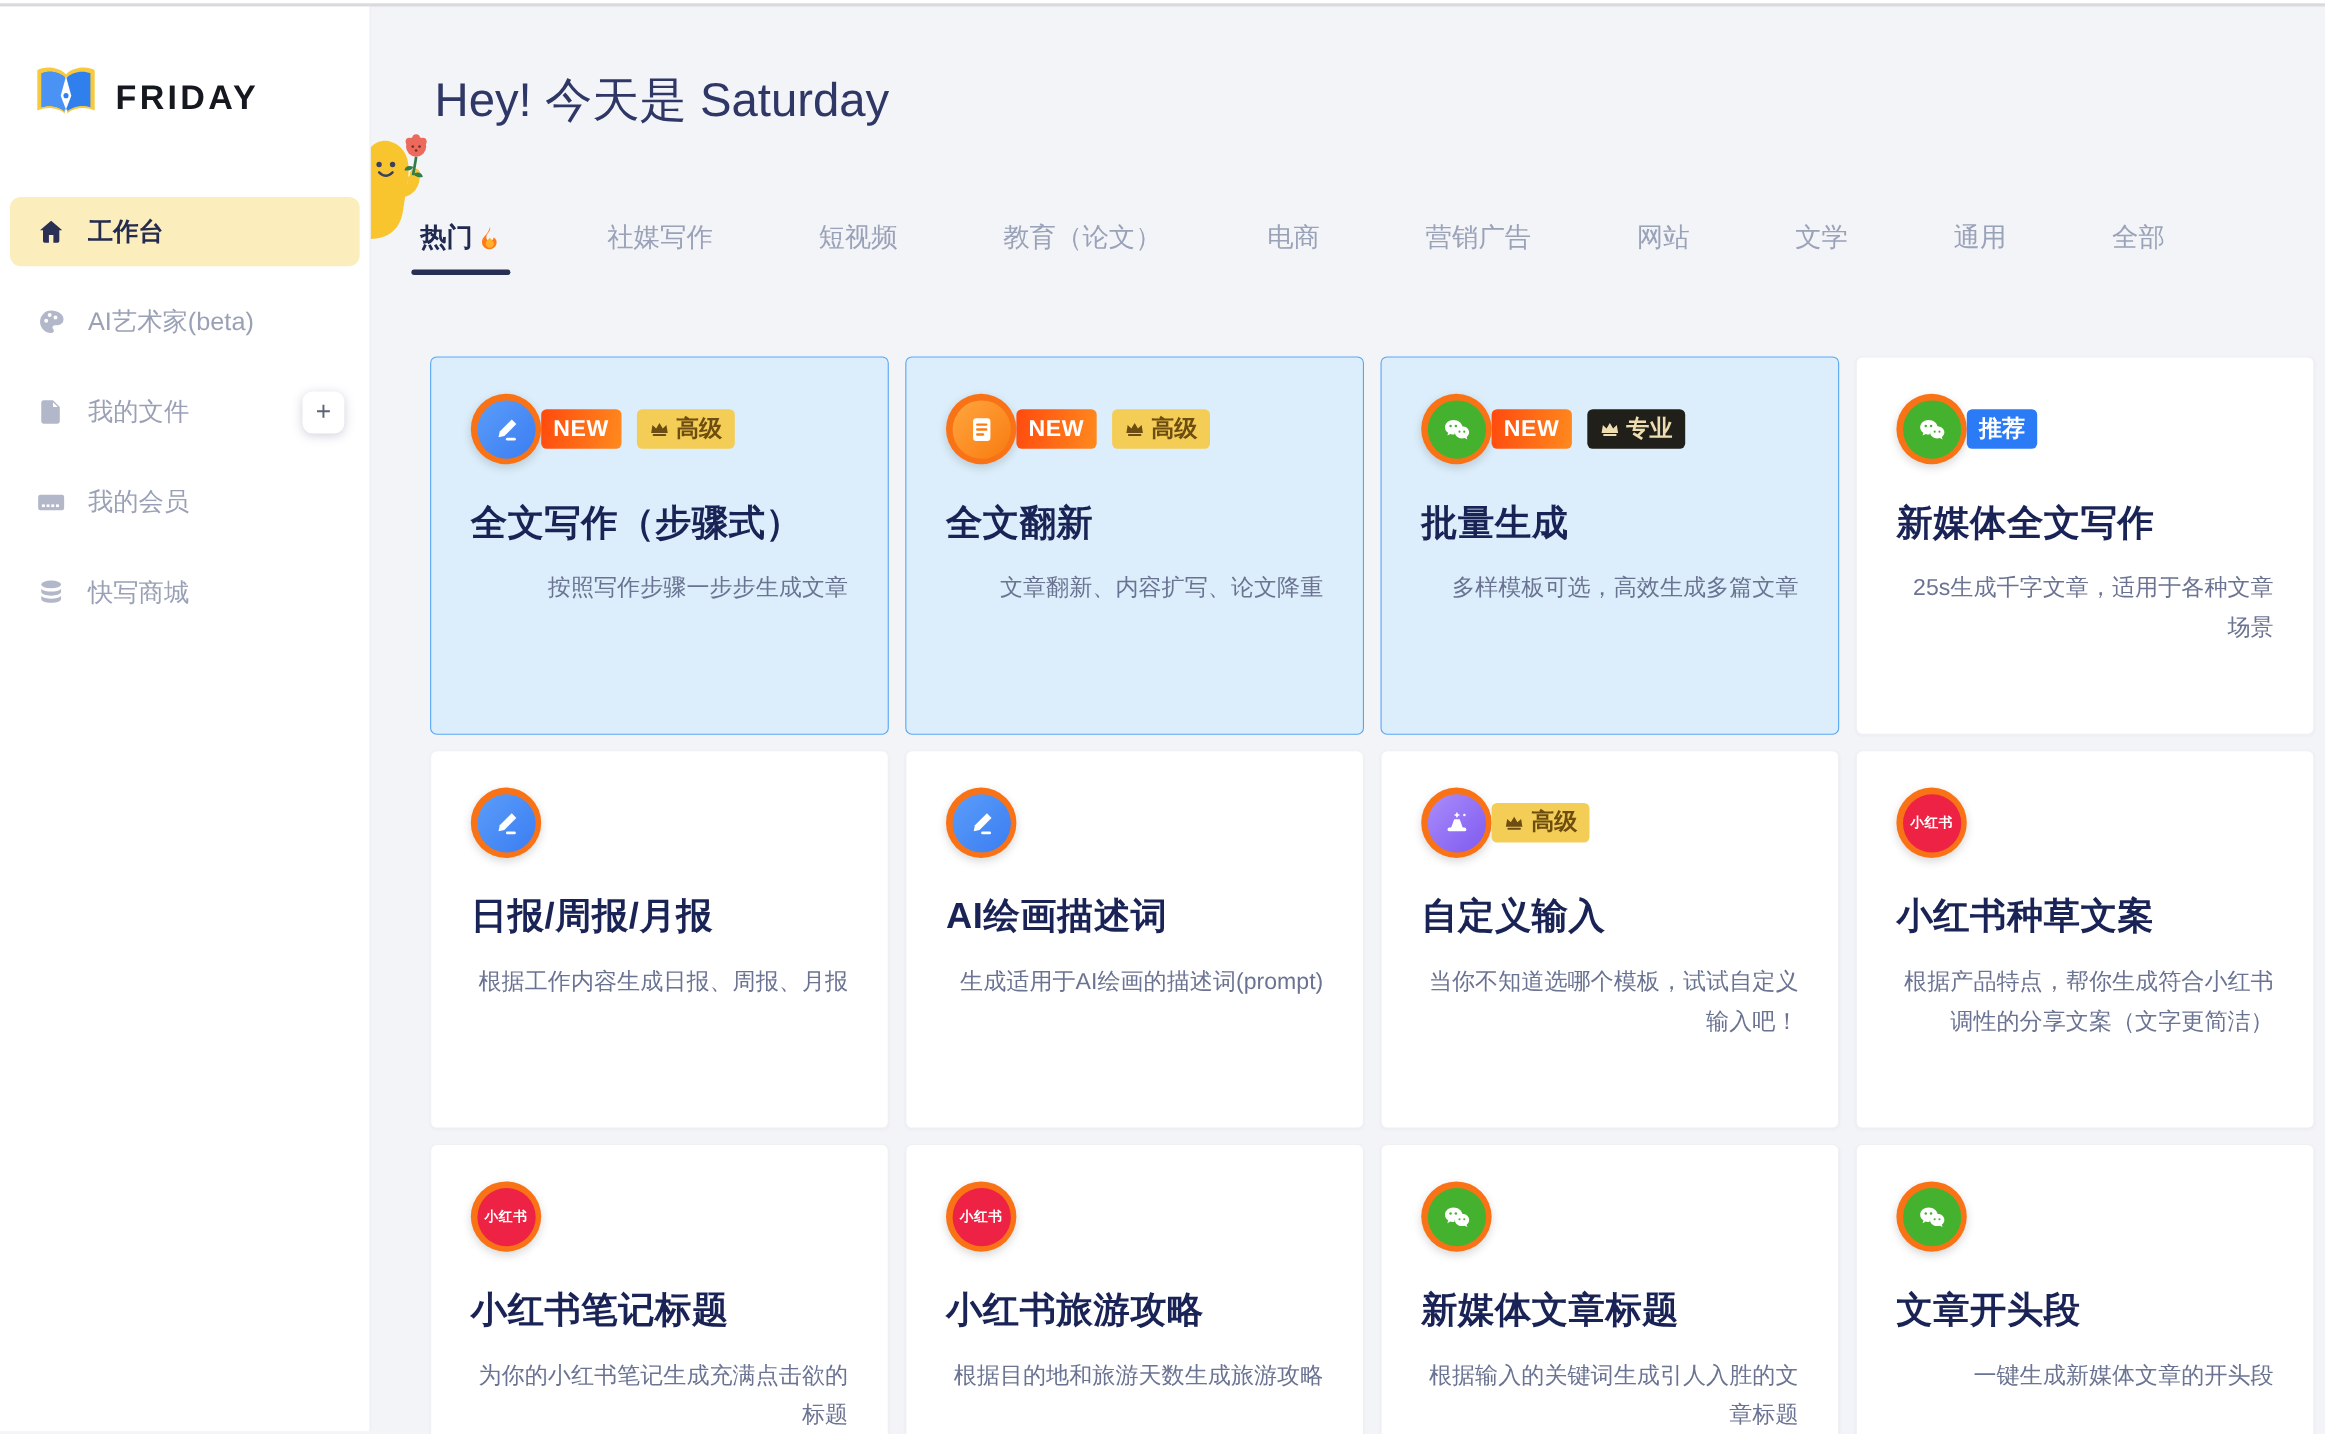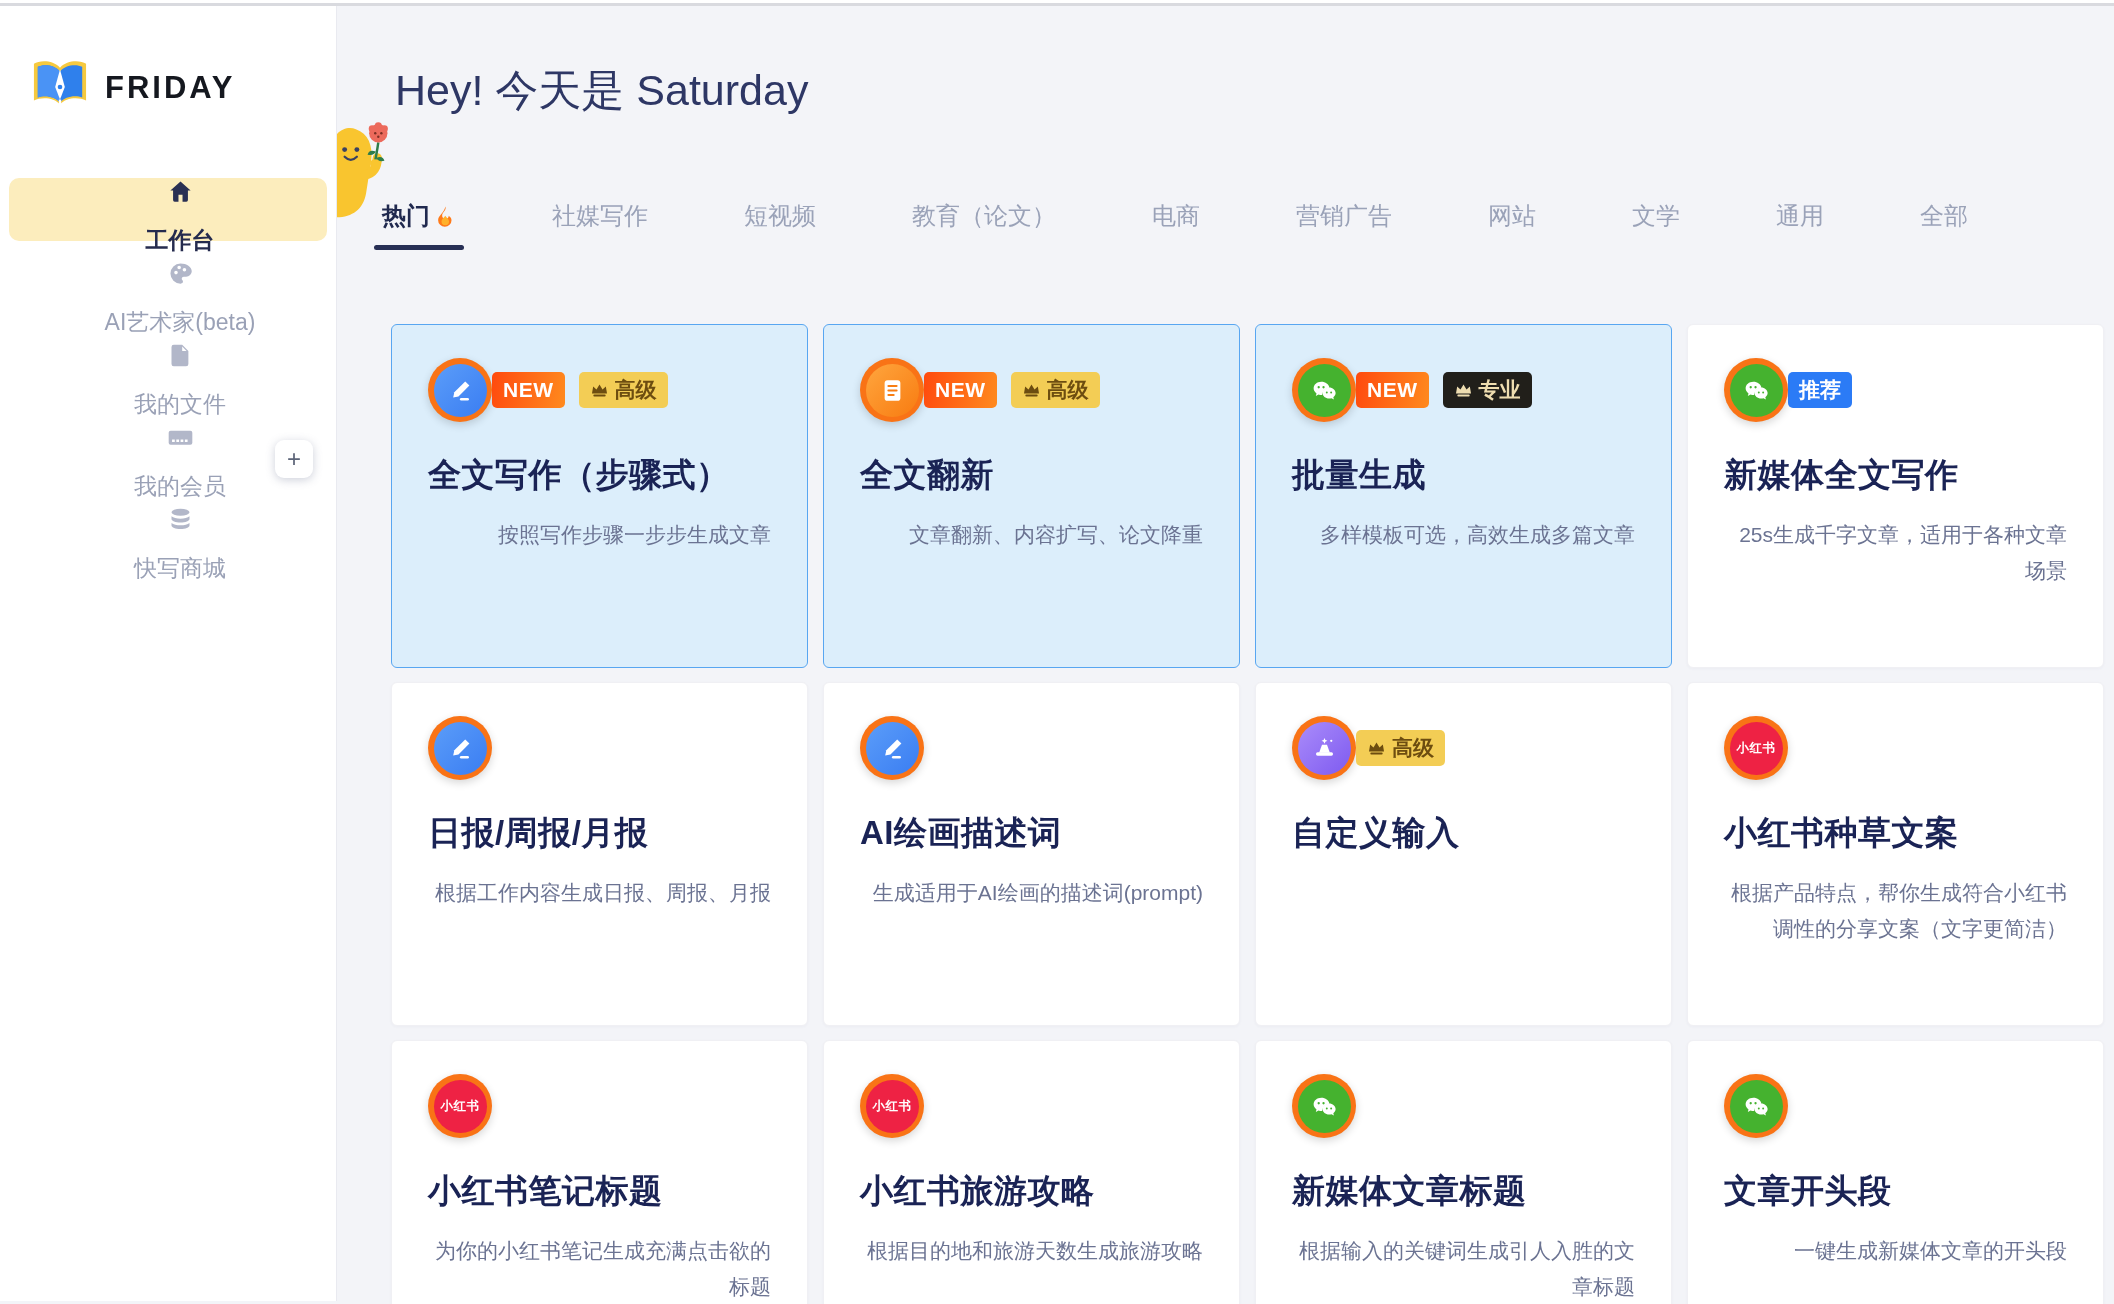--- a/index.html
+++ b/index.html
@@ -16,21 +16,21 @@
   .sidebar {
     width:337px; flex-shrink:0; background:#ffffff;
     border-right:1px solid #e9eaf0; position:relative; z-index:2;
   }
   .logo { display:flex; align-items:center; gap:13px; margin:52px 0 0 28px; }
   .brand-name { font-size:31px; font-weight:800; letter-spacing:3px; color:#15181f; }
   .nav { margin-top:60px; }
   .nav-item {
     display:flex; align-items:center; gap:20px; height:63px;
     margin:0 9px 19px 9px; padding-left:24px; border-radius:10px;
-    font-size:23px; color:#9aa1b6; cursor:pointer;flex-direction:column;
+    font-size:23px; color:#9aa1b6; cursor:pointer;
   }
   .nav-item.active { background:#fcedbd; color:#252b4e; font-weight:700; }
   .nav-icon { width:27px; height:27px; color:#b2b7c9; display:flex; align-items:center; justify-content:center; }
   .nav-item.active .nav-icon { color:#2a3053; }
   .nav-icon svg { width:100%; height:100%; }
   .add-btn {
     margin-left:auto; margin-right:14px; width:38px; height:38px;
     background:#fff; border:none; border-radius:9px;
     box-shadow:0 2px 10px rgba(100,110,140,.32);
     color:#5c6478; font-size:24px; line-height:38px; text-align:center; cursor:pointer;
@@ -400,20 +400,21 @@
               </span>
       </span>
       <span class="badges">
               <span class="badge badge-premium"><svg viewBox="0 0 24 20" width="19" height="16" fill="currentColor">
                   <path d="M2.5 14.5L4 5.5l4.2 4L12 3l3.8 6.5 4.2-4 1.5 9z"></path>
                   <rect x="4.2" y="15.8" width="15.6" height="2.3" rx="1.15"></rect>
                 </svg>高级</span>
             </span>
     </div>
     <div class="card-title">自定义输入</div>
+    <div class="card-desc">当你不知道选哪个模板，试试自定义输入吧！</div>
   </div>
 
   <div class="card white">
     <div class="card-head">
       <span class="icon-halo">
         <span class="app-icon ic-red">小红书</span>
       </span>
       <span class="badges"></span>
     </div>
     <div class="card-title">小红书种草文案</div>

